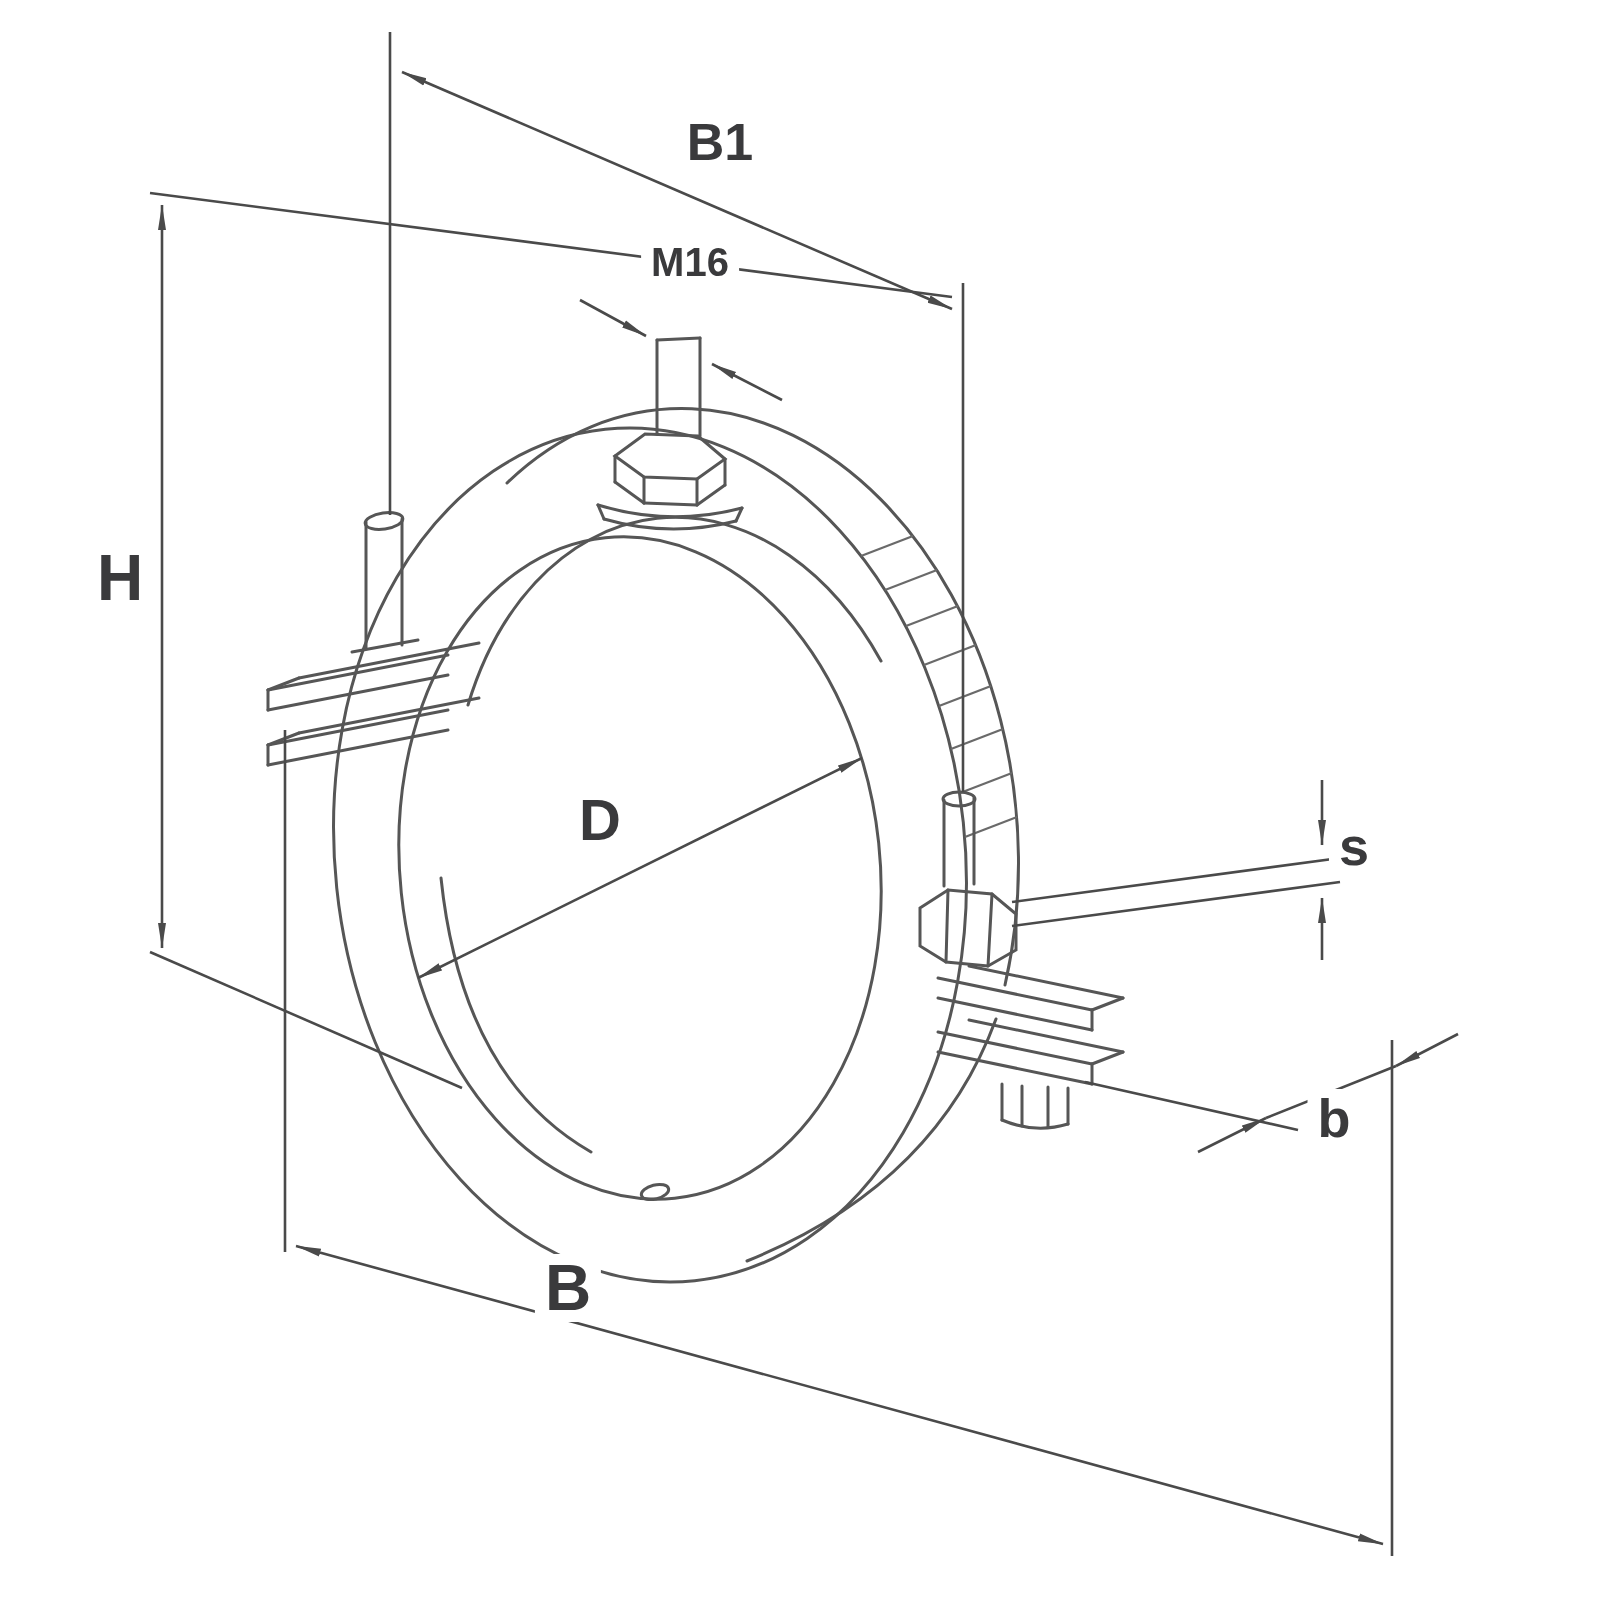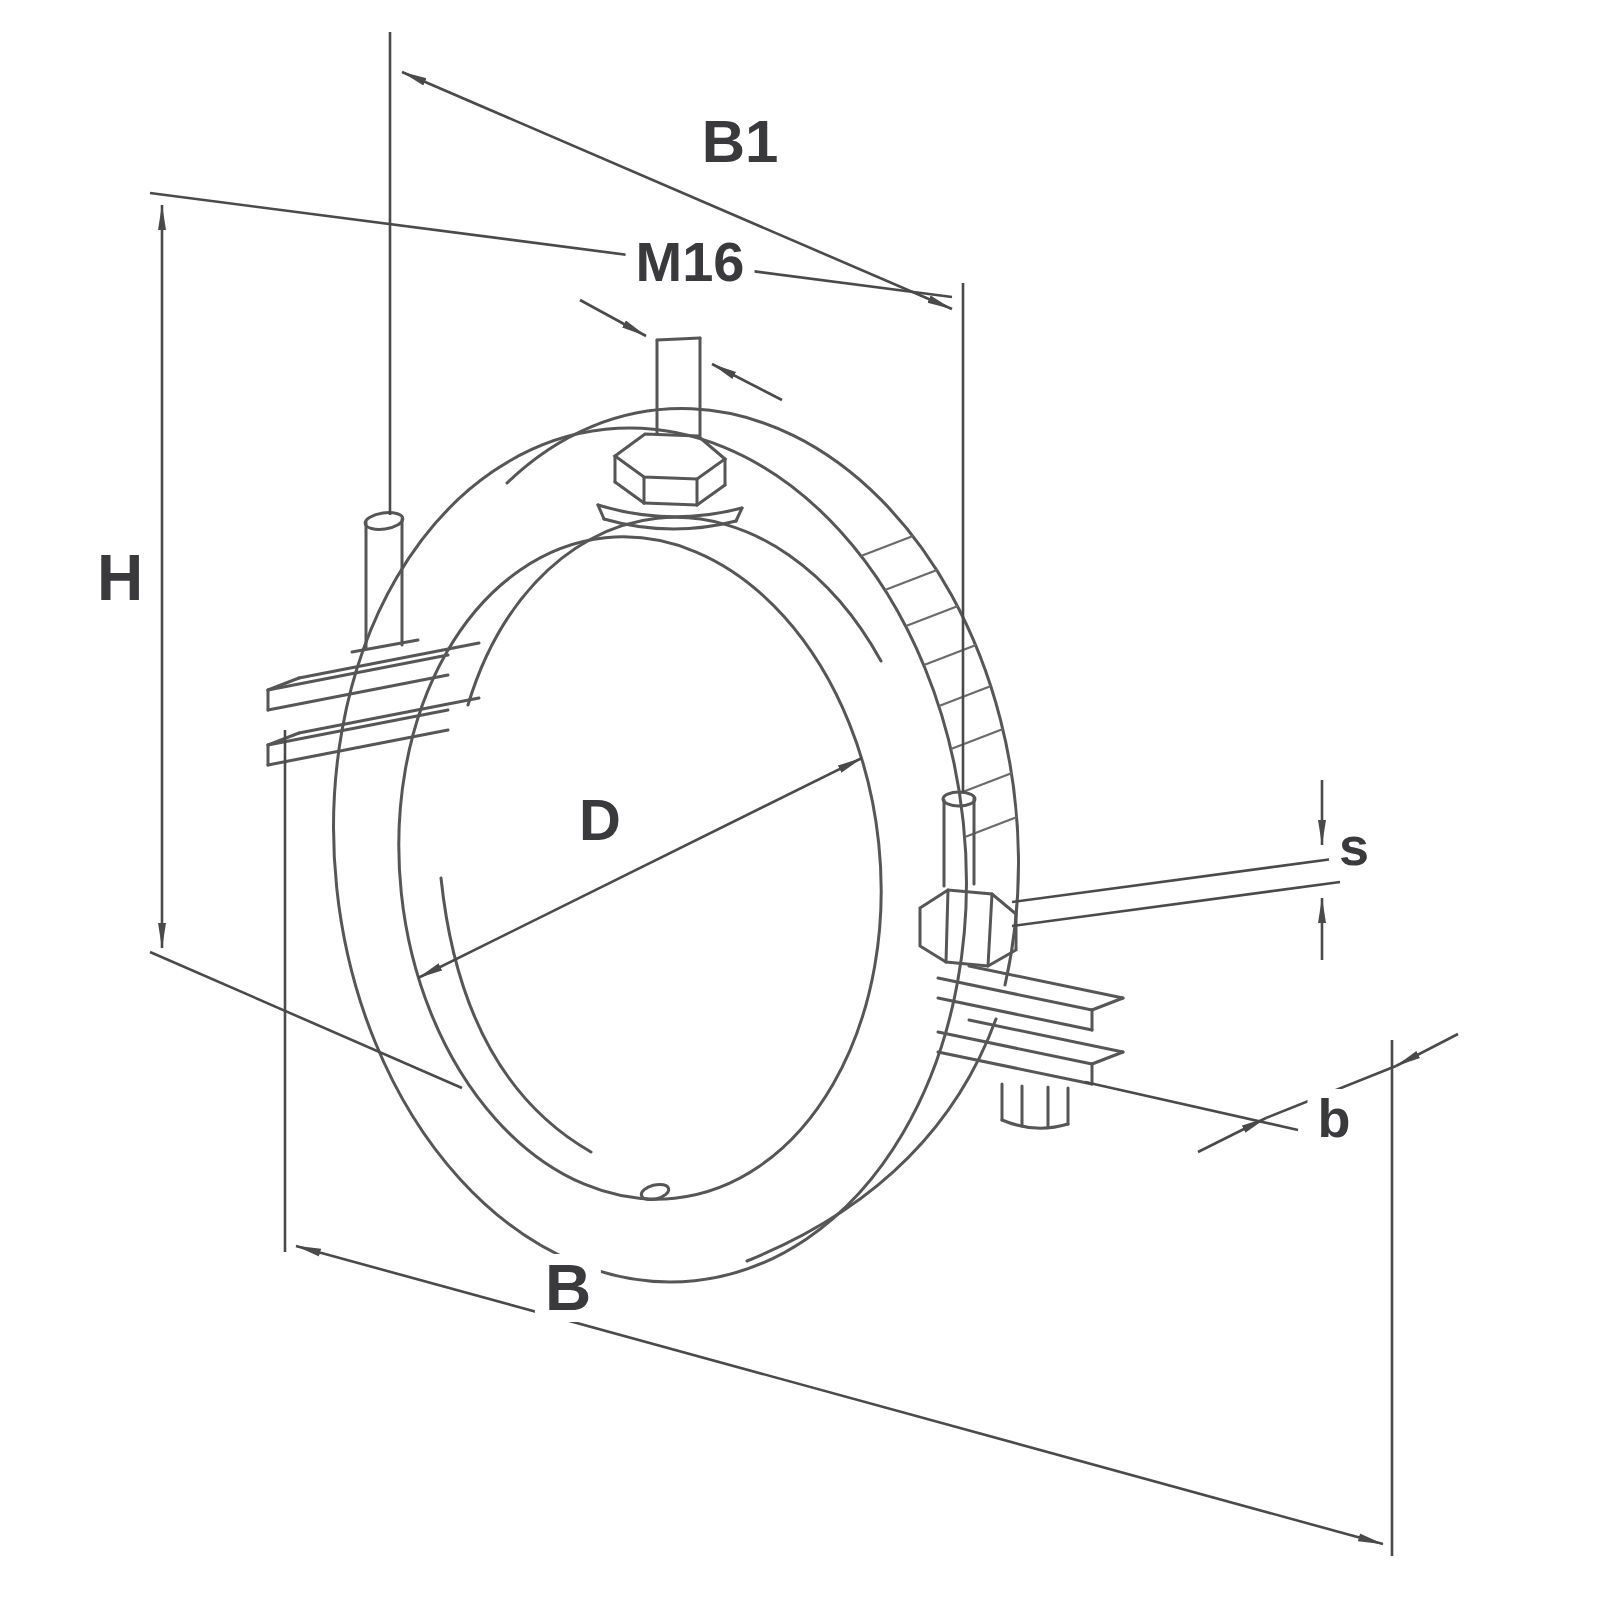--- a/index.html
+++ b/index.html
@@ -128,21 +128,21 @@
     <line class="dim" x1="1266" y1="1118" x2="1396" y2="1066"></line>
     <line class="dim" x1="1198" y1="1152" x2="1266" y2="1118" marker-end="url(#arr)"></line>
     <line class="dim" x1="1458" y1="1034" x2="1396" y2="1066" marker-end="url(#arr)"></line>
 
     <line class="dim" x1="285" y1="730" x2="285" y2="1252"></line>
     <line class="dim" x1="1392" y1="1040" x2="1392" y2="1556"></line>
     <line class="dim" x1="296" y1="1246" x2="1383" y2="1544" marker-start="url(#arr)" marker-end="url(#arr)"></line>
   </g>
 </svg>
 
-<div class="lbl" style="left:740px;top:142px;font-size:60px;">B1</div>
-<div class="lbl" style="left:690px;top:262px;font-size:56px;">M16</div>
+<div class="lbl" style="left:720px;top:142px;font-size:52px;">B1</div>
+<div class="lbl" style="left:690px;top:262px;font-size:40px;">M16</div>
 <div class="lbl" style="left:120px;top:578px;font-size:64px;">H</div>
 <div class="lbl" style="left:600px;top:820px;font-size:58px;">D</div>
 <div class="lbl" style="left:1354px;top:846px;font-size:54px;">s</div>
 <div class="lbl" style="left:1334px;top:1118px;font-size:54px;">b</div>
 <div class="lbl" style="left:568px;top:1288px;font-size:64px;">B</div>
 
 </div>
 
 </body></html>

